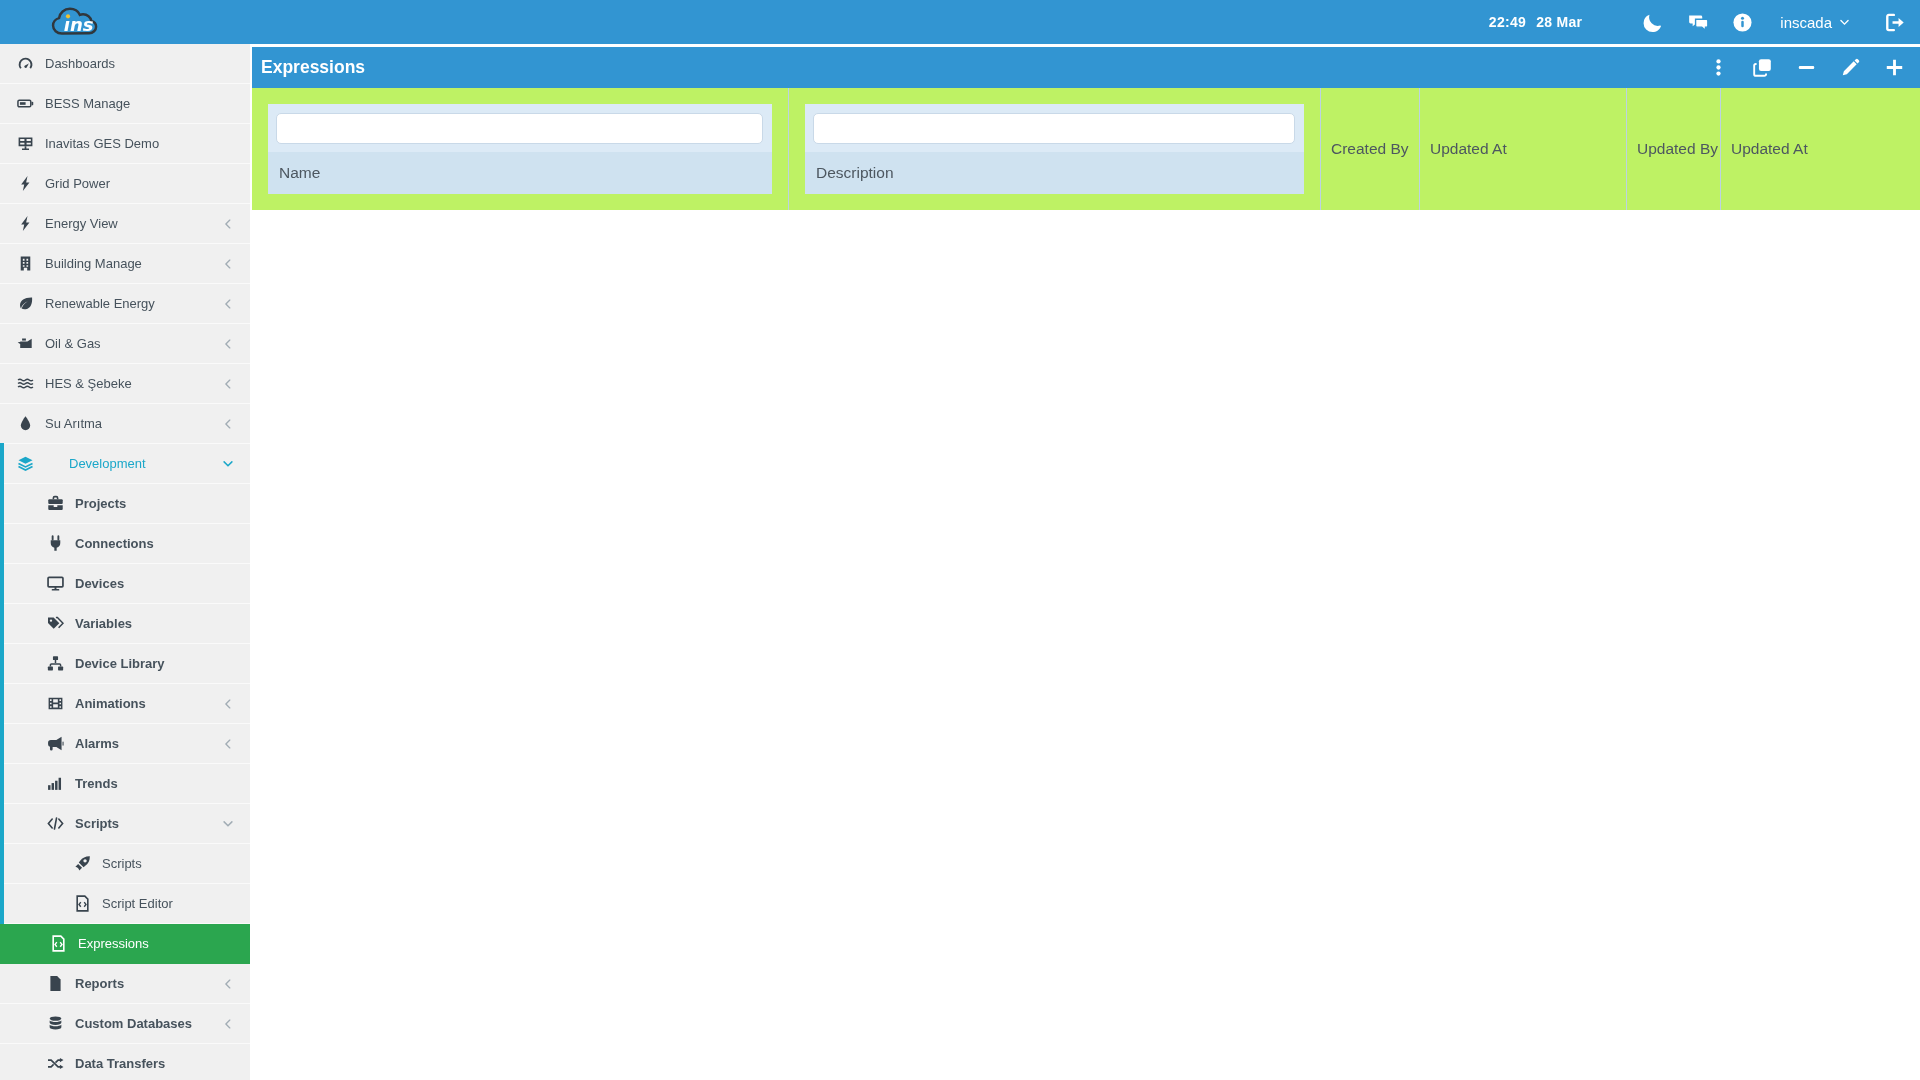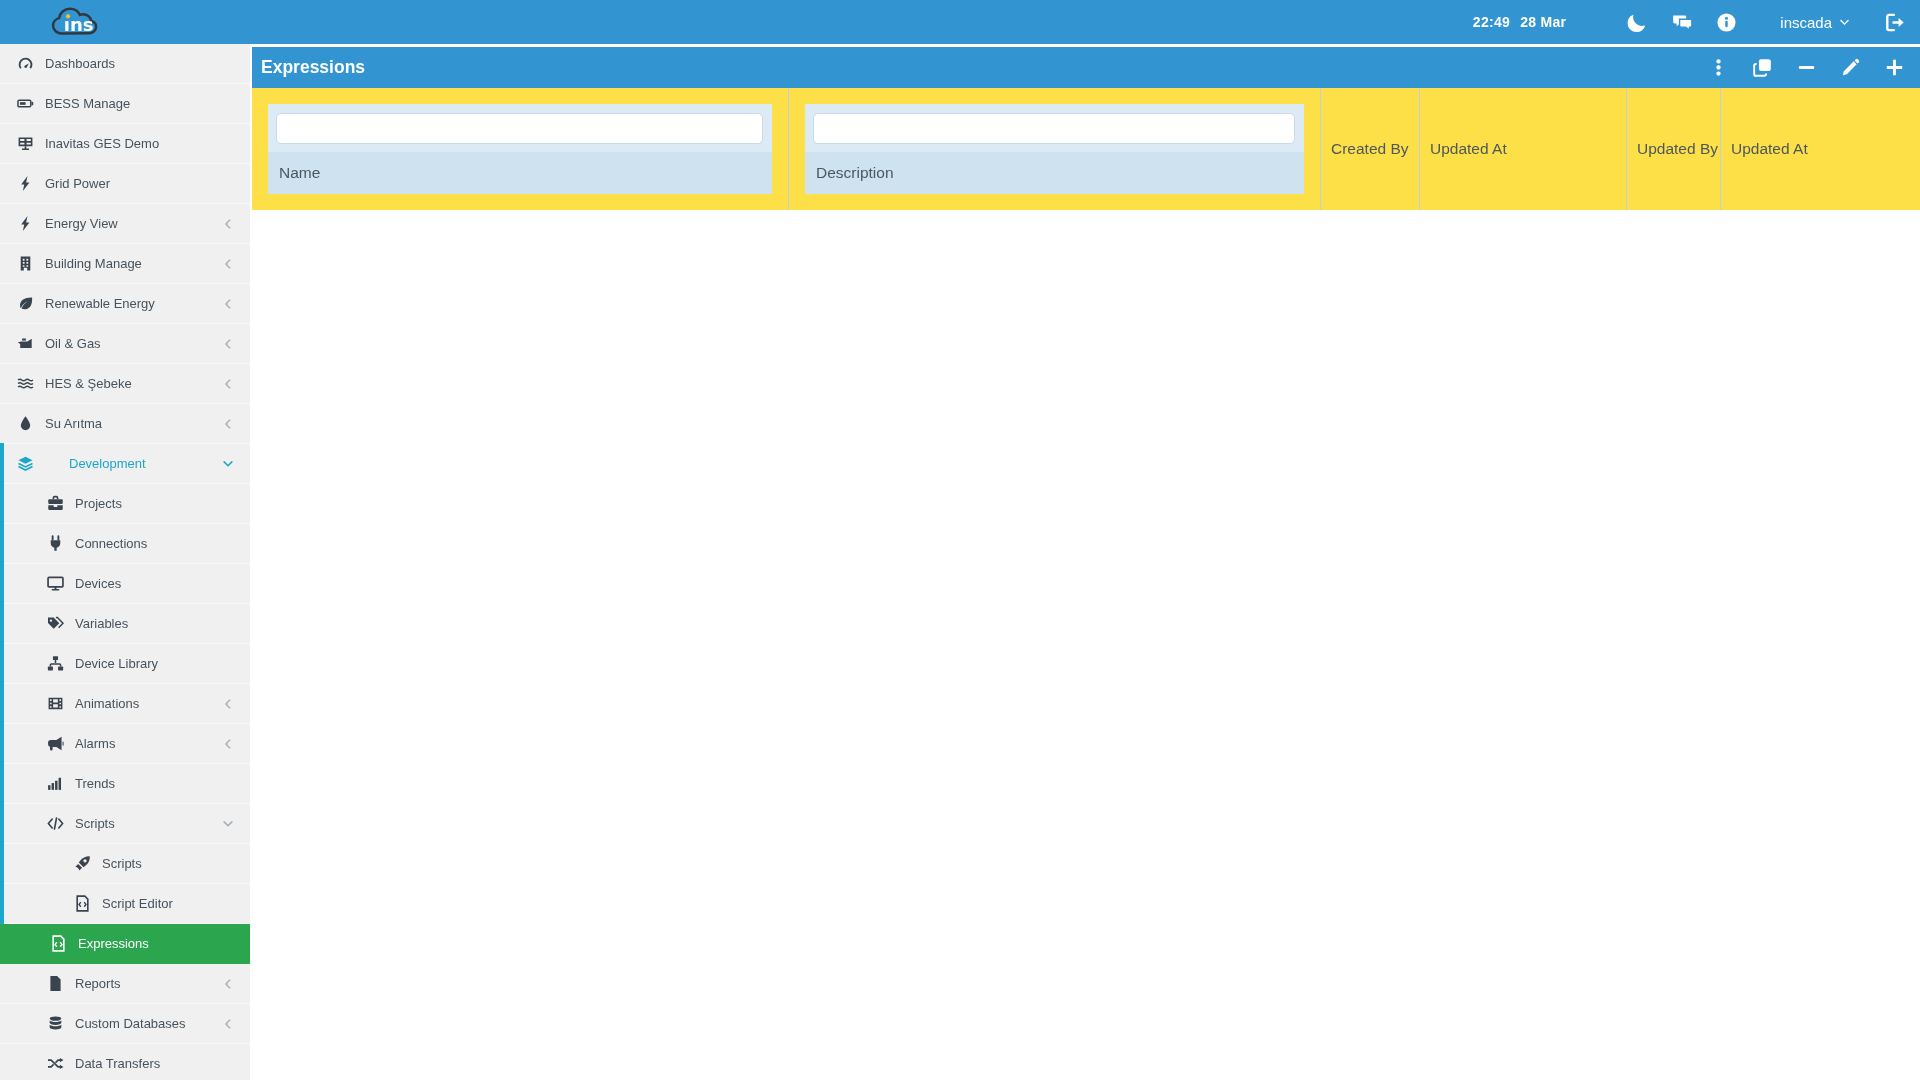--- a/index.html
+++ b/index.html
@@ -4,63 +4,63 @@
 <style>
   * { box-sizing: border-box; margin: 0; padding: 0; }
   html,body { width:1920px; height:1080px; overflow:hidden; background:#fff;
               font-family:"Liberation Sans", sans-serif; }
 
   
   .topbar { position:absolute; left:0; top:0; width:1920px; height:44px;
             background:#3295d2; display:flex; align-items:center; color:#fff;
             padding:0 14px 0 10px; }
   .hamburger { width:24px; height:24px; color:#fff; cursor:pointer; margin-right:14px; display:flex; align-items:center; }
-  .logo { display:flex; align-items:flex-start; }
+  .logo { display:flex; align-items:flex-start;font-style:italic; }
   .logo svg { height:40px; width:60px; }
   .topbar-right { margin-left:auto; display:flex; align-items:center; }
   .clock { font-weight:bold; font-size:14px; letter-spacing:.3px; white-space:nowrap; }
   .clock .date { margin-left:10px; }
   .tb-icon { width:24px; height:24px; color:#fff; cursor:pointer; display:flex; align-items:center; justify-content:center; }
   .tb-icon svg { width:21px; height:21px; }
   .ml-xl { margin-left:58px; } .ml-l { margin-left:22px; } .ml-m { margin-left:20px; }
-  .user-menu { display:flex; align-items:center; margin-left:42px; cursor:pointer; font-size:15px; }
+  .user-menu { display:flex; align-items:center; margin-left:26px; cursor:pointer; font-size:15px; }
   .user-menu .caret { width:11px; height:11px; margin-left:7px; display:flex; align-items:center; }
   .logout { margin-left:32px; }
 
   
   .sidebar { position:absolute; left:0; top:44px; width:250px; bottom:0;
              background:#f1f1f1; overflow:hidden; }
   .side-item { height:40px; display:flex; align-items:center; position:relative;
                background:#f0f0f0; border-bottom:1px solid #fafafa;
                color:#46525c; font-size:13px; cursor:pointer; }
   .side-item .s-icon { width:22px; display:flex; justify-content:center; margin-right:9px; color:#39444e; flex:none; }
   .side-item .s-icon svg { width:17px; height:17px; }
   .side-item .s-label { white-space:nowrap; }
   .lvl1 { padding-left:14px; }
-  .lvl2 { padding-left:44px; }
+  .lvl2 { padding-left:44px;font-weight:bold; }
   .lvl3 { padding-left:71px; }
   .chev { margin-left:auto; margin-right:16px; color:#a2adb5; display:flex; align-items:center; }
   .chev svg { width:12px; height:12px; }
   .trail::before { content:""; position:absolute; left:0; top:-1px; bottom:-1px; width:4px; background:#1ba7c9; }
   .hl, .hl .s-icon, .hl .chev { color:#1ba7c9;gap:24px; }
   .active-row { background:#2ba64f; border-bottom-color:#2ba64f; color:#fff; padding-left:47px; }
   .active-row .s-icon { color:#fff; }
 
   
   .main { position:absolute; left:250px; top:44px; right:0; bottom:0; background:#fff; padding:3px 0 0 2px; }
   .panel-header { height:41px; background:#3295d2; display:flex; align-items:center;
                   color:#fff; padding:0 16px 0 9px; }
   .panel-title { font-size:17.5px; font-weight:bold; }
   .toolbar { margin-left:auto; display:flex; align-items:center; gap:24px; }
   .tool-btn { width:20px; height:20px; color:#fff; cursor:pointer; display:flex; align-items:center; justify-content:center; }
   .tool-btn svg { width:19px; height:19px; }
 
   .table-head { display:grid; grid-template-columns:536px 532px 99px 207px 94px 1fr;
                 height:90px; border-bottom:1px solid #c6d9e8; }
-  .th { background:#fde047; border-left:1px solid #bcd2e2; display:flex; align-items:center;
+  .th { background:#bef264; border-left:1px solid #bcd2e2; display:flex; align-items:center;
         padding-left:10px; color:#4d5760; font-size:15.5px; cursor:pointer; }
   .th-filter { flex-direction:column; align-items:stretch; padding:16px; cursor:default; }
   .th:first-child { border-left:none; }
   .filter-zone { height:48px; background:#dceaf6; display:flex; align-items:center; padding:0 9px 0 8px; }
   .filter-input { width:100%; height:31px; background:#fff; border:1px solid #c9d9e8;
                   border-radius:5px; padding:0 9px; font-size:14px; outline:none;
                   font-family:"Liberation Sans", sans-serif; }
   .label-zone { height:42px; background:#cfe2f0; display:flex; align-items:center;
                 padding-left:11px; color:#4d5760; font-size:15.5px; cursor:pointer; }
   .table-body { background:#fff; height:calc(100% - 131px); }

